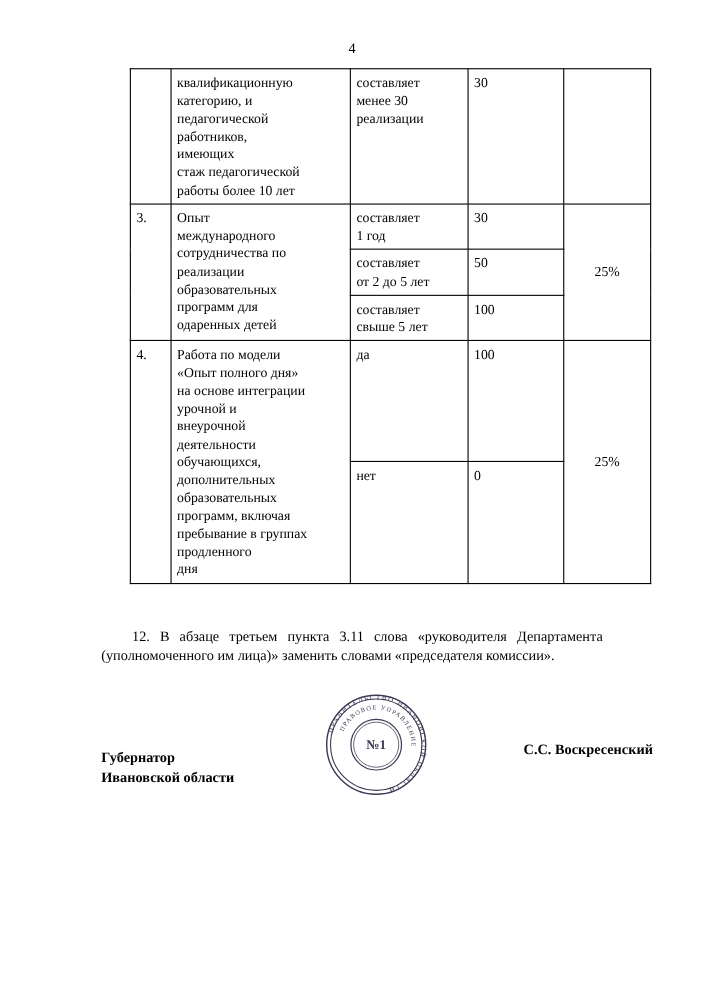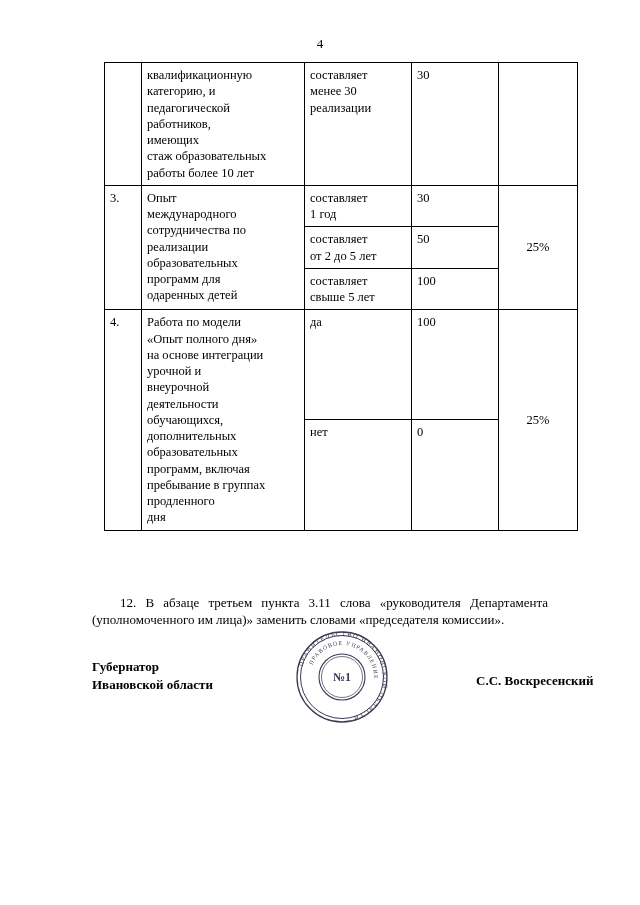--- a/index.html
+++ b/index.html
@@ -25,21 +25,21 @@
     position: absolute;
     top: 36px;
     left: 0;
     width: 640px;
     text-align: center;
     font-size: 13px;
   }
   .doc-table {
     position: absolute;
     top: 62px;
-    left: 104px;
+    left: 118px;
     width: 418px;
     border-collapse: collapse;
     table-layout: fixed;
     font-family: Liberation Serif, serif;
   }
   .doc-table td {
     border: 1px solid #000000;
     vertical-align: top;
     font-size: 12.5px;
     line-height: 1.30;
@@ -63,25 +63,24 @@
     position: absolute;
     top: 570px;
     left: 92px;
     width: 456px;
     font-size: 13px;
     line-height: 1.32;
     text-align: justify;
   }
   .paragraph-12 .indent {
     text-indent: 28px;
-    margin-top: 24px;
   }
   .signature-left {
     position: absolute;
-    top: 658px;
+    top: 680px;
     left: 92px;
     font-size: 13px;
     font-weight: bold;
     line-height: 1.35;
   }
   .signature-right {
     position: absolute;
     top: 673px;
     left: 440px;
     font-size: 13px;
@@ -118,21 +117,21 @@
     <tbody>
 
       <tr>
         <td class="col-num"></td>
         <td class="col-crit cell-text">
           <p>квалификационную</p>
           <p>категорию,                 и</p>
           <p>педагогической</p>
           <p>работников,</p>
           <p>имеющих</p>
-          <p>стаж   образовательных</p>
+          <p>стаж   педагогической</p>
           <p>работы более 10 лет</p>
         </td>
         <td class="col-val cell-text">
           <p>составляет</p>
           <p>менее       30</p>
           <p>реализации</p>
         </td>
         <td class="col-score">30</td>
         <td class="col-weight weight-cell"></td>
       </tr>

